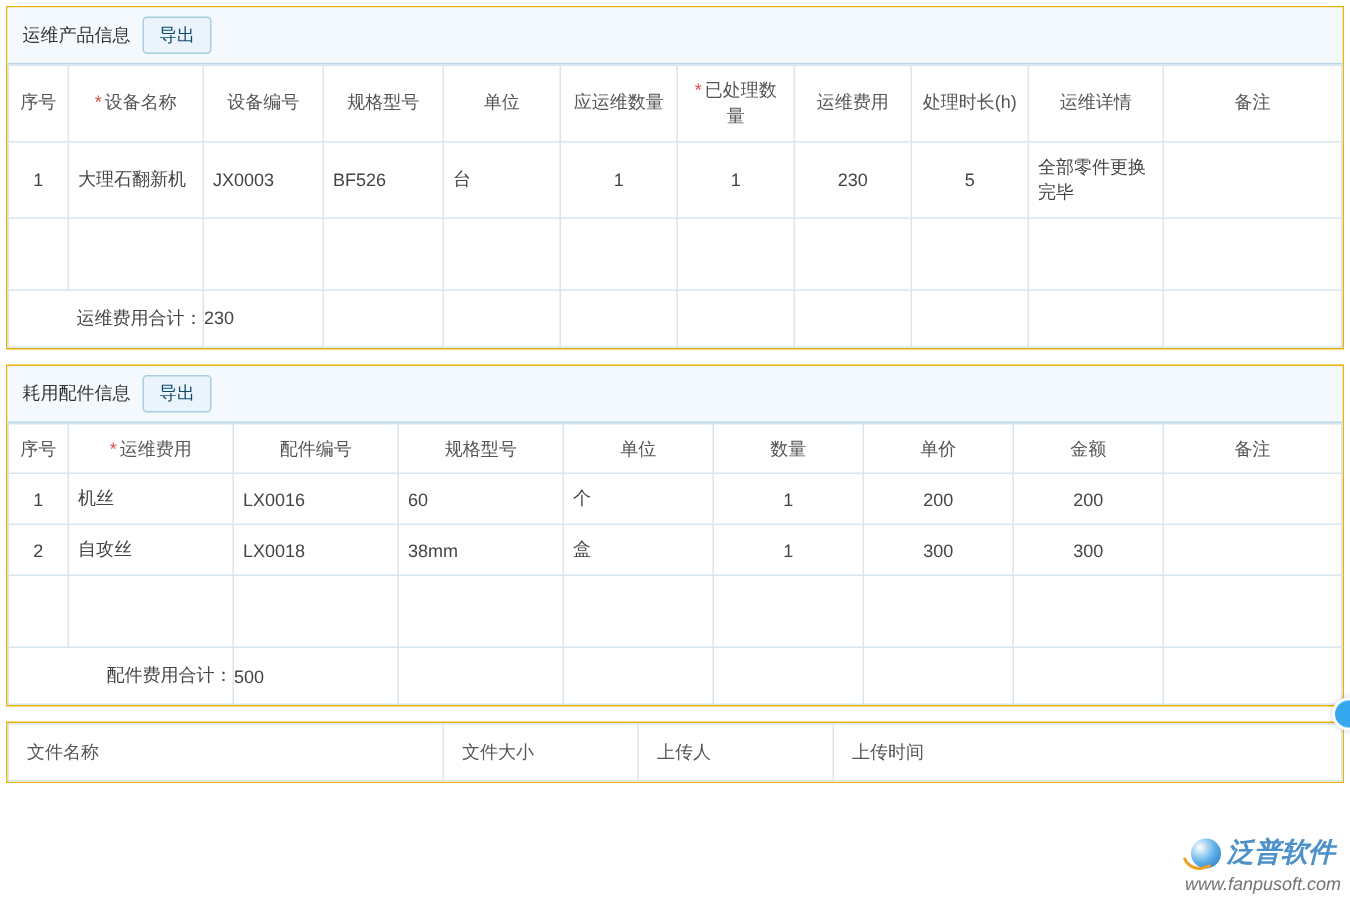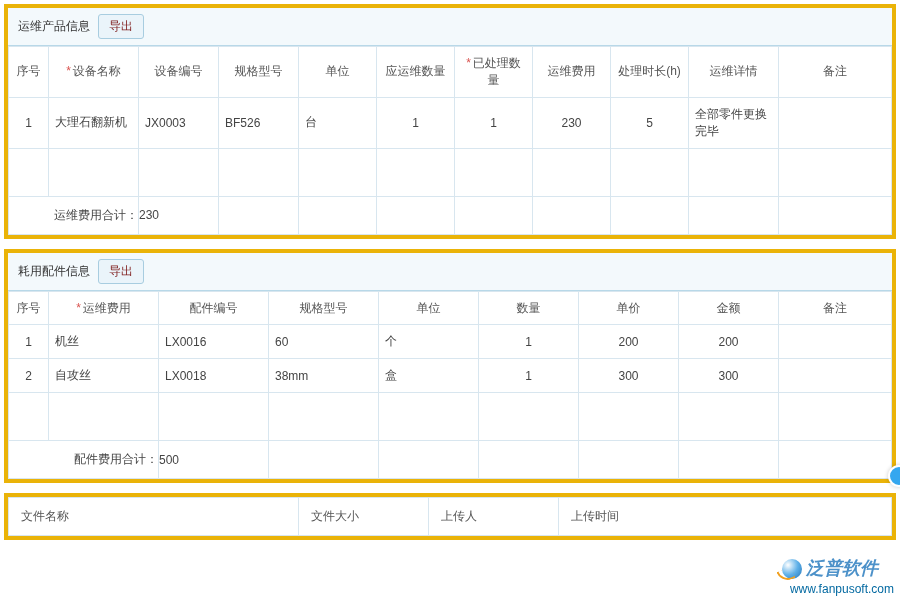--- a/index.html
+++ b/index.html
@@ -4,21 +4,21 @@
 <style>
 * { box-sizing: border-box; margin: 0; padding: 0; }
 body {
   font-family: "Microsoft YaHei", Arial, sans-serif;
   font-size: 12px;
   background: #ffffff;
   color: #333;
   padding: 4px;
 }
 .panel {
-  border: 4px solid #eab308;
+  border: 1px solid #eab308;
   margin-bottom: 10px;
   background: #fff;
 }
 .panel-header {
   background: #f3f9fc;
   padding: 6px 10px;
   border-bottom: 1px solid #b8d8e8;
   display: flex;
   align-items: center;
   gap: 8px;
@@ -26,21 +26,21 @@
 .panel-title {
   color: #333;
   font-size: 12px;
 }
 .btn {
   display: inline-block;
   padding: 3px 10px;
   border: 1px solid #a8cde0;
   border-radius: 3px;
   background: #eaf4fa;
-  color: #7f1d1d;
+  color: #0c4a6e;
   font-size: 12px;
   cursor: pointer;
   text-align: center;
 }
 
 table {
   width: 100%;
   border-collapse: collapse;
   table-layout: fixed;
   border-radius: 20px;
@@ -74,21 +74,21 @@
   width: 120px;
 }
 
 .attach-header th {
   text-align: left;
   padding: 10px 12px;
 }
 
 .logo-wrap {
   position: fixed;
-  right: 22px;
+  right: 10px;
   bottom: 20px;
   text-align: right;
   color: #4c91c9;
   font-size: 18px;
   font-weight: bold;
   font-style: italic;
 }
 .logo-wrap .globe {
   display: inline-block;
   width: 20px; height: 20px;
@@ -106,22 +106,23 @@
   border: 2px solid #f0a020;
   border-top: none;
   border-right: none;
   border-radius: 0 0 0 12px;
   transform: rotate(-20deg);
 }
 .watermark {
   position: fixed;
   right: 6px;
   bottom: 4px;
-  color: #0369a1;
-  font-size: 12px;
+  color: #737373;
+  font-size: 12px;
+  font-style: italic;
 }
 .bubble {
   position: fixed;
   right: -10px;
   top: 465px;
   width: 22px;
   height: 22px;
   border-radius: 50%;
   background: #35a7ef;
   border: 2px solid #fff;

